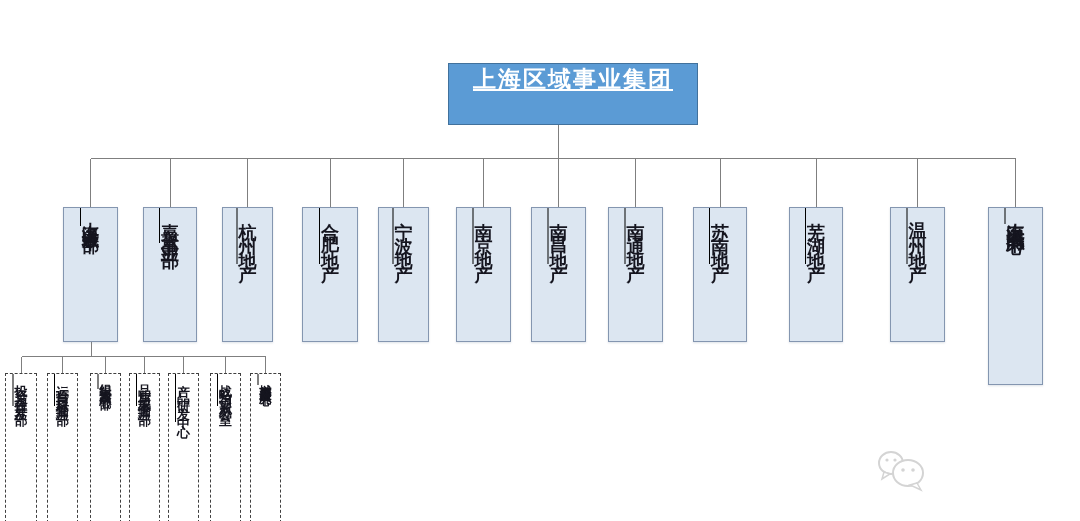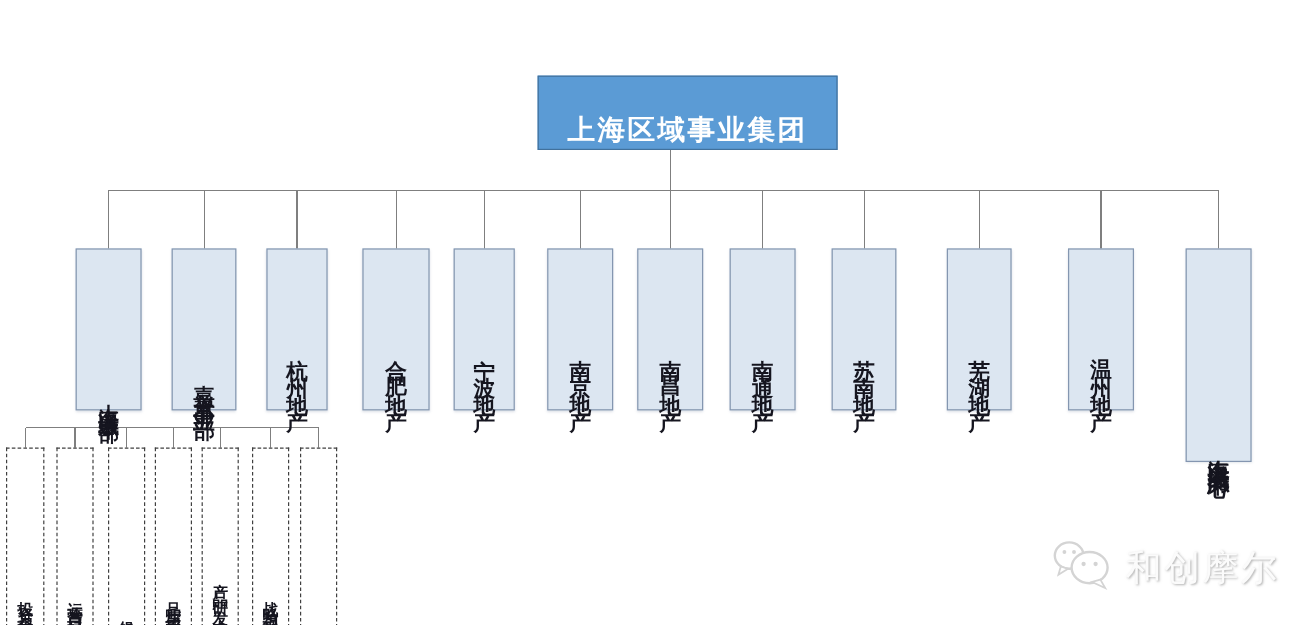--- a/index.html
+++ b/index.html
@@ -2,22 +2,23 @@
 <html><head>
 <meta charset="utf-8">
 <style>
   html,body{margin:0;padding:0;background:#fff;}
   #canvas{
     position:relative;width:1080px;height:521px;background:#ffffff;
     overflow:hidden;font-family:"Liberation Sans",sans-serif;
   }
   .connectors{position:absolute;left:0;top:0;}
   .node{
-    position:absolute;display:flex;align-items:flex-end;justify-content:center;
+    position:absolute;display:flex;align-items:flex-start;justify-content:center;
     box-sizing:border-box;
+    text-decoration:underline;
   }
   .root{
     left:448px;top:63px;width:250px;height:62px;
     background:#5b9bd5;border:1px solid #41719c;
     color:#ffffff;font-size:23px;font-weight:700;letter-spacing:2px;
   }
   .l2{
     top:207px;height:135px;
     background:#dce6f1;border:1px solid #8496b0;
     box-shadow:0 1px 2px rgba(120,135,160,0.25);
@@ -163,16 +164,15 @@
           <path d="M41 37 L45 44 L34 39 Z" stroke-width="1.5"></path>
         </g>
         <g fill="#d4d4d4">
           <circle cx="11" cy="14" r="1.6"></circle>
             <circle cx="19" cy="14" r="1.6"></circle>
           <circle cx="27" cy="24" r="1.8"></circle>
             <circle cx="37" cy="24" r="1.8"></circle>
         </g>
       </svg>
     </span>
-    <span class="wm-text">和创摩尔</span>
   </div>
 
 </div>
 
 </body></html>

